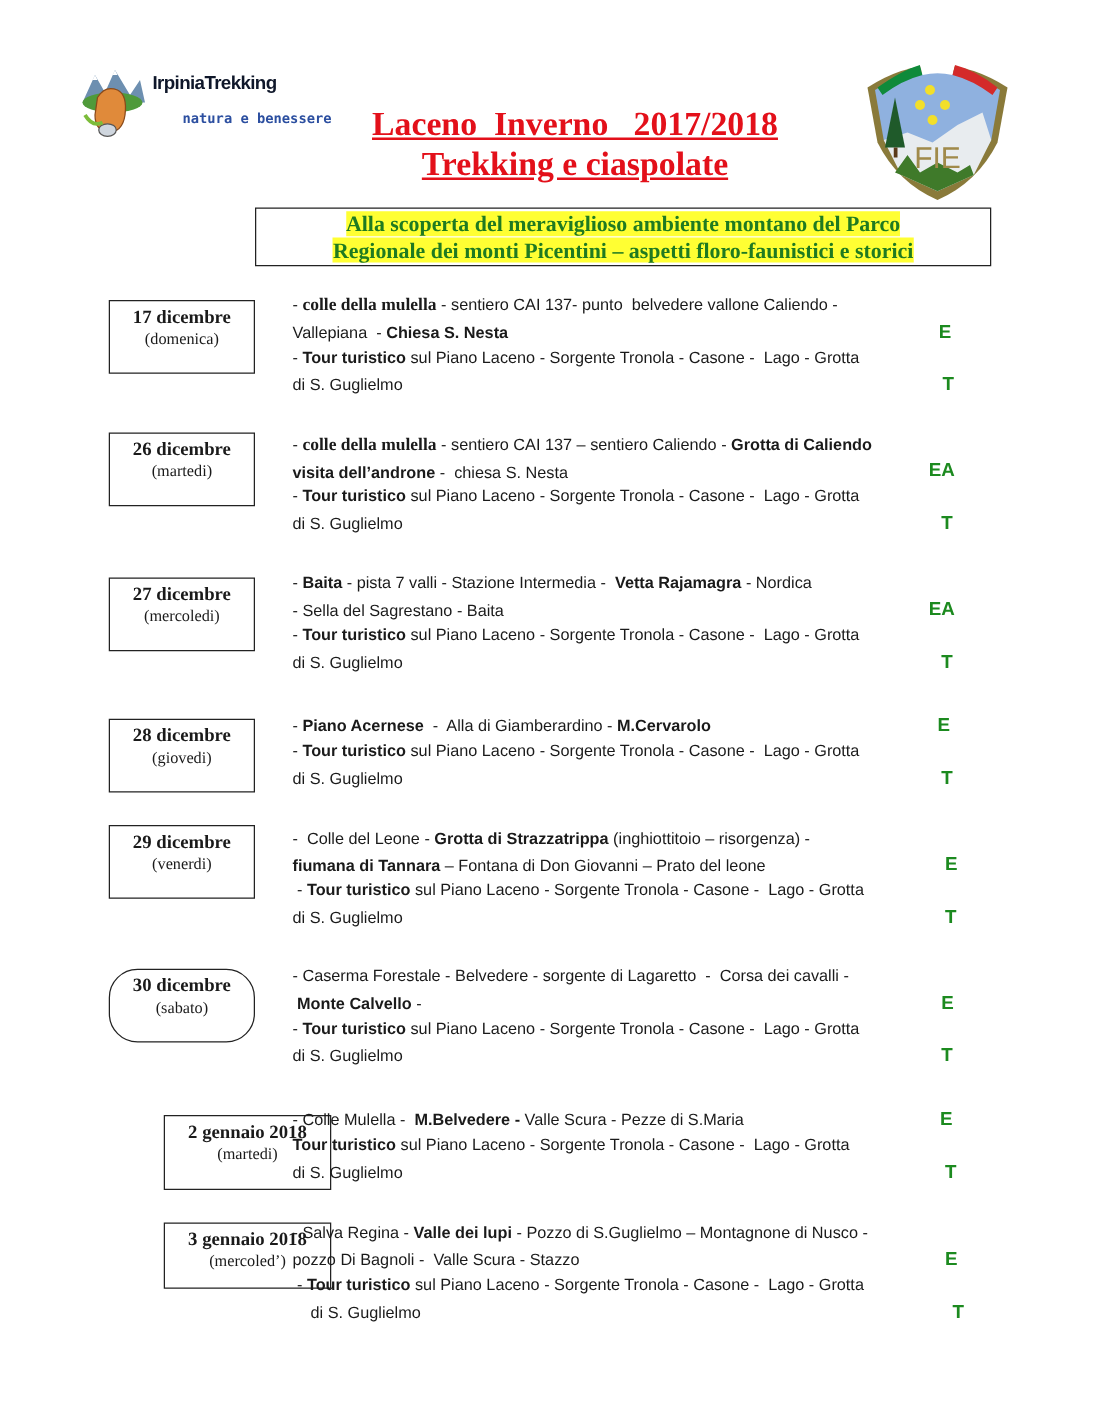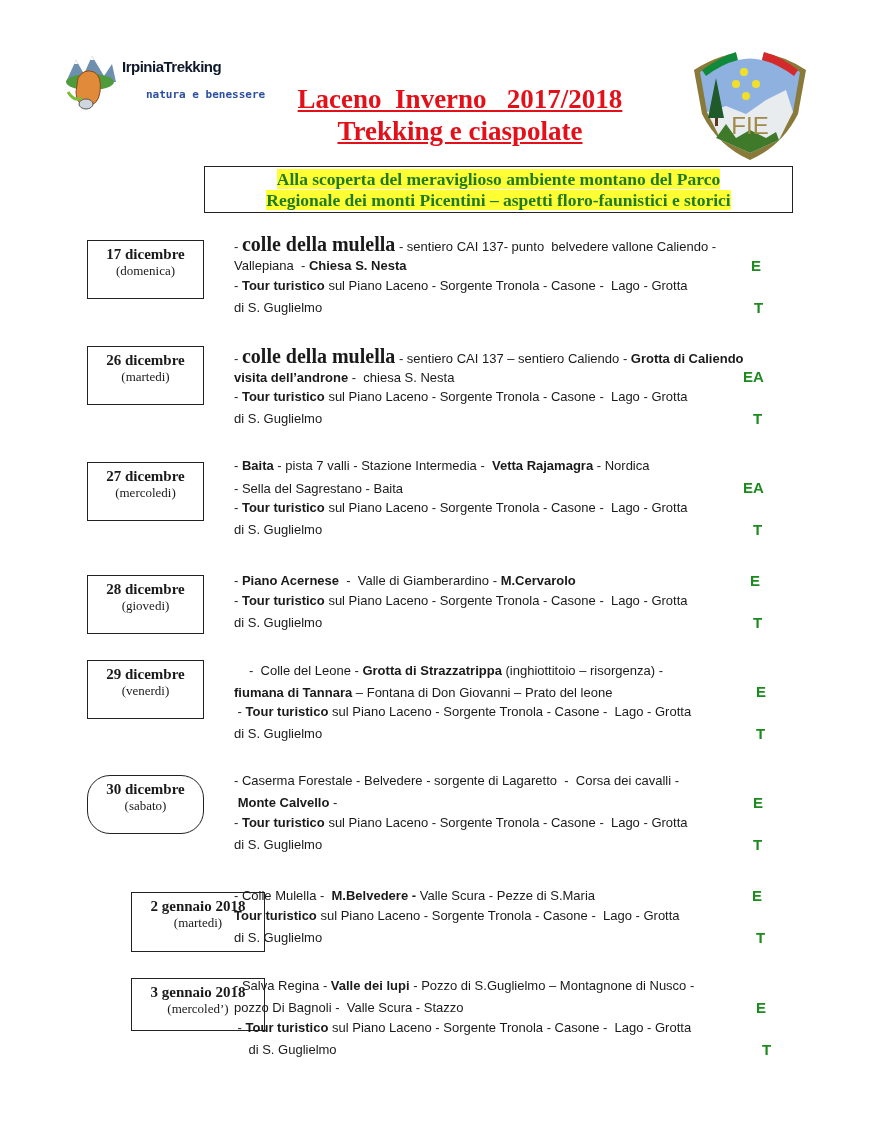--- a/index.html
+++ b/index.html
@@ -18,21 +18,21 @@
 
     .subtitle-box { position: absolute; left: 204px; top: 166px; width: 589px; height: 47px; border: 1.5px solid #222; box-sizing: border-box; text-align: center; font-family: "Liberation Serif", serif; font-weight: bold; font-size: 17.5px; line-height: 21px; color: #1f7a21; padding-top: 2px; }
     .subtitle-box span { background: #ffff33; }
     .date-box { position: absolute; left: 87px; width: 117px; height: 59px; border: 1.5px solid #222; box-sizing: border-box; text-align: center; font-family: "Liberation Serif", serif; }
     .date-box.wide { width: 134px; margin-left: 44px; }
     .date-box .date { font-weight: bold; font-size: 15px; line-height: 17px; margin-top: 5px; }
     .date-box .day { font-size: 13px; line-height: 16px; }
 
     .line { position: absolute; left: 234px; font-size: 13px; line-height: 16px; white-space: pre; color: #1a1a1a; }
     .line b { font-weight: bold; }
-    .line .serifb { font-family: "Liberation Serif", serif; font-weight: bold; font-size: 20px; }
+    .line .serifb { font-family: "Liberation Serif", serif; font-weight: bold; font-size: 14px; }
     .grade { position: absolute; font-weight: bold; font-size: 15px; color: #1c8a1f; }
   </style>
 </head>
 <body>
 
 <div class="logo-it">
   <svg class="mascot" viewBox="0 0 52 60">
     <polygon points="2,30 12,8 20,22 28,4 40,24 48,12 52,30" fill="#6d8fb0"></polygon>
     <polygon points="10,12 12,8 14,12" fill="#fff"></polygon>
     <polygon points="26,8 28,4 30,8" fill="#fff"></polygon>
@@ -102,30 +102,30 @@
     <div class="line" style="top: 458px;"><span>- </span><b>Baita</b><span> - pista 7 valli - Stazione Intermedia -  </span><b>Vetta Rajamagra</b><span> - Nordica</span></div>
     <div class="line" style="top: 481px;"><span>- Sella del Sagrestano - Baita</span></div>
     <div class="line" style="top: 500px;"><span>- </span><b>Tour turistico</b><span> sul Piano Laceno - Sorgente Tronola - Casone -  Lago - Grotta</span></div>
     <div class="line" style="top: 522px;"><span>di S. Guglielmo</span></div>
     <div class="grade" style="top: 479px; left: 743px;">EA</div>
     <div class="grade" style="top: 521px; left: 753px;">T</div>
     <div class="date-box" style="top: 575px;">
       <div class="date">28  dicembre</div>
       <div class="day">(giovedi)</div>
     </div>
-    <div class="line" style="top: 573px;"><span>- </span><b>Piano Acernese</b><span>  -  Valle di Giamberardino - </span><b>M.Cervarolo</b></div>
+    <div class="line" style="top: 573px;"><span>- </span><b>Piano Acernese</b><span>  -  Alla di Giamberardino - </span><b>M.Cervarolo</b></div>
     <div class="line" style="top: 593px;"><span>- </span><b>Tour turistico</b><span> sul Piano Laceno - Sorgente Tronola - Casone -  Lago - Grotta</span></div>
     <div class="line" style="top: 615px;"><span>di S. Guglielmo</span></div>
     <div class="grade" style="top: 572px; left: 750px;">E</div>
     <div class="grade" style="top: 614px; left: 753px;">T</div>
     <div class="date-box" style="top: 660px;">
       <div class="date">29  dicembre</div>
       <div class="day">(venerdi)</div>
     </div>
-    <div class="line" style="top: 663px; margin-left: 15px;"><span>-  Colle del Leone - </span><b>Grotta di Strazzatrippa</b><span> (inghiottitoio – risorgenza) -</span></div>
+    <div class="line" style="top: 663px;"><span>-  Colle del Leone - </span><b>Grotta di Strazzatrippa</b><span> (inghiottitoio – risorgenza) -</span></div>
     <div class="line" style="top: 685px;"><b>fiumana di Tannara</b><span> – Fontana di Don Giovanni – Prato del leone</span></div>
     <div class="line" style="top: 704px;"><span> - </span><b>Tour turistico</b><span> sul Piano Laceno - Sorgente Tronola - Casone -  Lago - Grotta</span></div>
     <div class="line" style="top: 726px;"><span>di S. Guglielmo</span></div>
     <div class="grade" style="top: 683px; left: 756px;">E</div>
     <div class="grade" style="top: 725px; left: 756px;">T</div>
     <div class="date-box" style="top: 775px; border-radius: 23px;">
       <div class="date">30  dicembre</div>
       <div class="day">(sabato)</div>
     </div>
     <div class="line" style="top: 773px;"><span>- Caserma Forestale - Belvedere - sorgente di Lagaretto  -  Corsa dei cavalli -</span></div>

